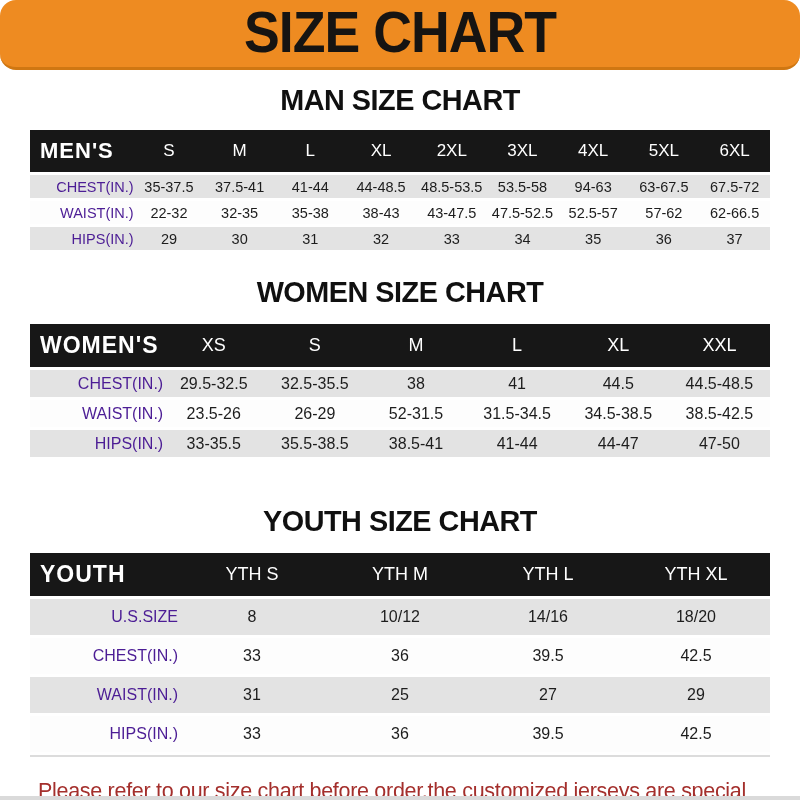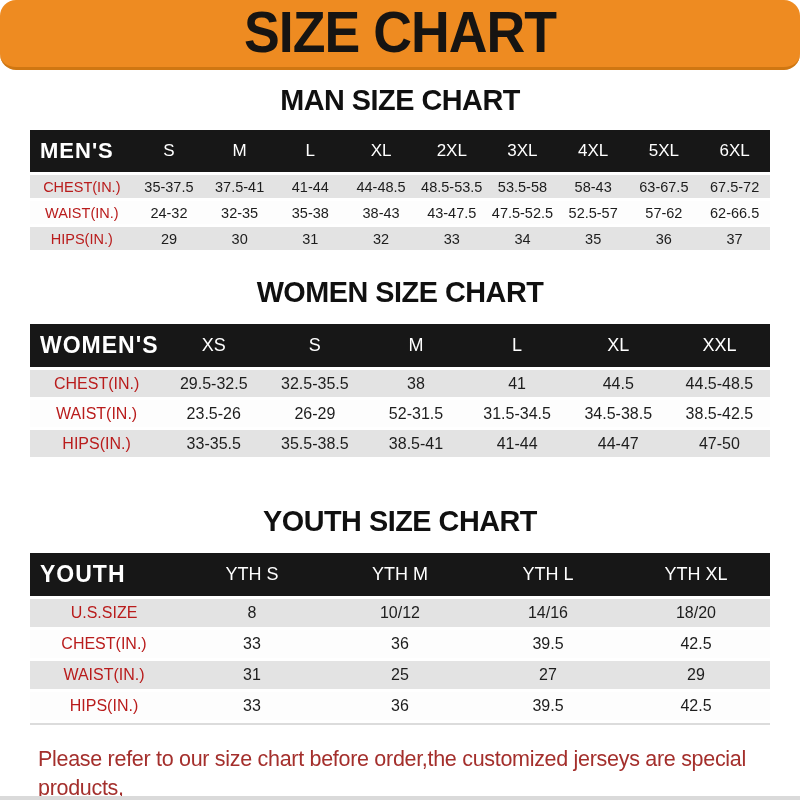--- a/index.html
+++ b/index.html
@@ -47,34 +47,34 @@
   }
   th.row-head {
     text-align: left; padding-left: 10px;
     font-weight: bold; letter-spacing: 1px;
   }
   tbody td {
     text-align: center; color: #1d1d1d; padding: 0;
   }
   tr.gray td { background: #e3e3e3; }
   tr.white td { background: #fdfdfd; }
-  td.row-label { color: #b91c1c; }
+  td.row-label { color: #4c1d95; text-align: right; }
 
   
   .table-men thead th { height: 31px; font-size: 17px; }
   .table-men th.row-head { font-size: 22px; width: 14%; }
   .table-men tbody td { height: 23px; font-size: 14.5px; }
   
   .table-women thead th { height: 41px; font-size: 18px; margin-top: 12px; }
   .table-women th.row-head { font-size: 23px; width: 18%; }
   .table-women tbody td { height: 27px; font-size: 16px; }
   
   .table-youth thead th { height: 24px; font-size: 18px; }
   .table-youth th.row-head { font-size: 23px; width: 20%; }
-  .table-youth tbody td { height: 28px; font-size: 16px; }
+  .table-youth tbody td { height: 36px; font-size: 16px; }
   .table-youth { border-bottom: 2px solid #dcdcdc; }
 
   
   .footer-note {
     margin: 20px 28px 0 30px;
     color: #a42f2c;
     font-size: 21.5px; line-height: 29px;
     letter-spacing: -0.3px;
   }
   .footer-note p { margin: 8px; }
@@ -109,27 +109,27 @@
     </thead>
     <tbody>
       <tr class="gray">
         <td class="row-label">CHEST(IN.)</td>
         <td>35-37.5</td>
         <td>37.5-41</td>
         <td>41-44</td>
         <td>44-48.5</td>
         <td>48.5-53.5</td>
         <td>53.5-58</td>
-        <td>58-43</td>
+        <td>94-63</td>
         <td>63-67.5</td>
         <td>67.5-72</td>
       </tr>
       <tr class="white">
         <td class="row-label">WAIST(IN.)</td>
-        <td>24-32</td>
+        <td>22-32</td>
         <td>32-35</td>
         <td>35-38</td>
         <td>38-43</td>
         <td>43-47.5</td>
         <td>47.5-52.5</td>
         <td>52.5-57</td>
         <td>57-62</td>
         <td>62-66.5</td>
       </tr>
       <tr class="gray">

